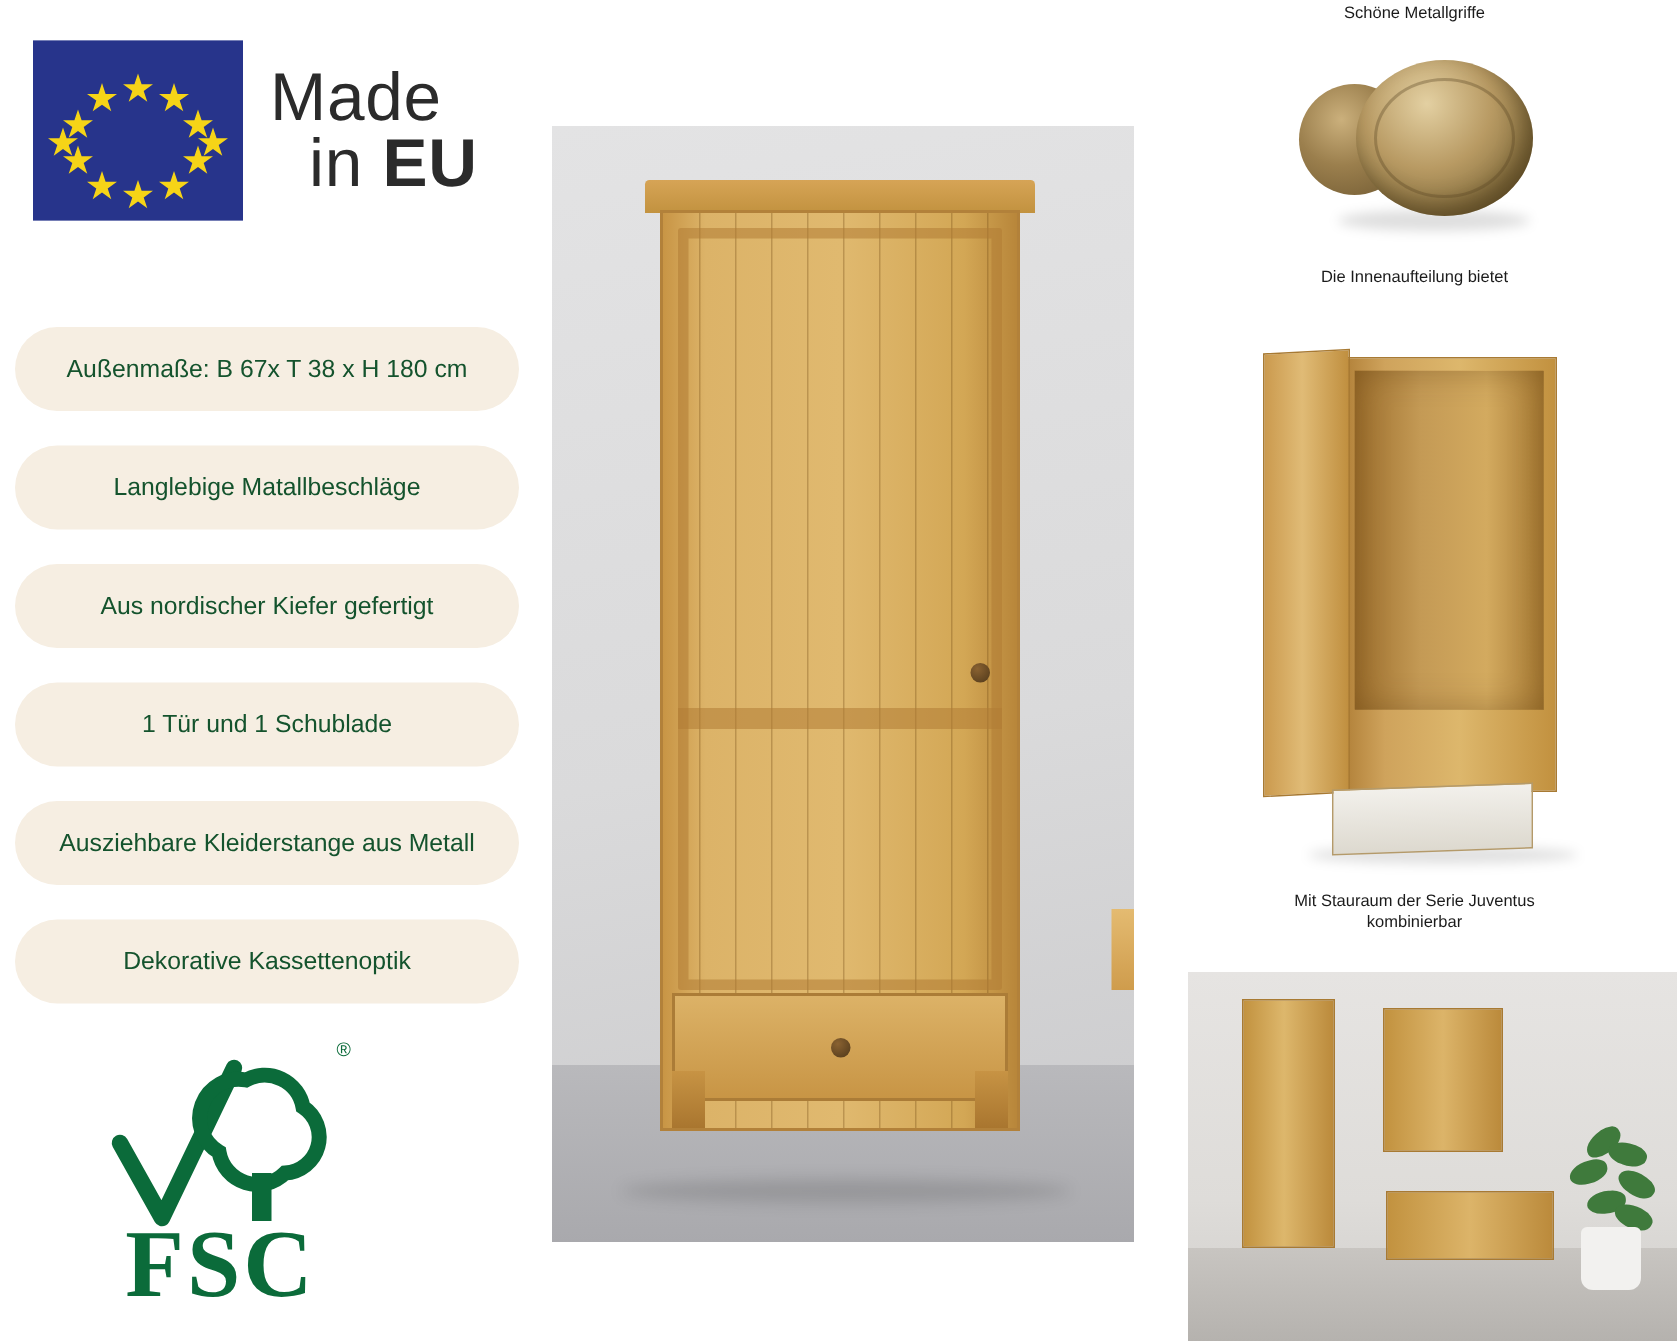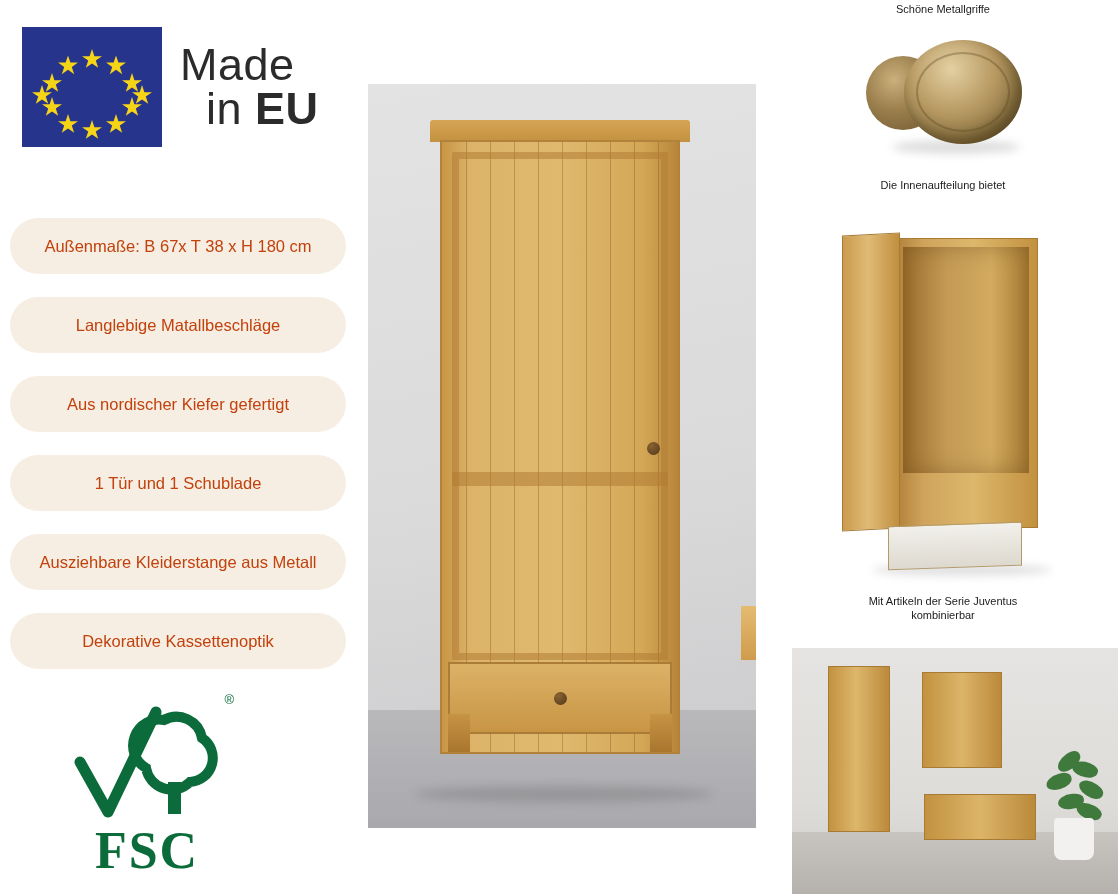--- a/index.html
+++ b/index.html
@@ -56,21 +56,21 @@
   .feature-pill {
     background: #f6eee2;
     border-radius: 36px;
     height: 56px;
     margin-bottom: 23px;
     display: flex;
     align-items: center;
     justify-content: center;
     text-align: center;
     font-size: 16.5px;
-    color: #c2410c;
+    color: #14532d;
     padding: 17px 14px;
   }
 
   .fsc-logo {
     position: absolute;
     left: 52px; top: 690px;
     width: 190px; height: 190px;
     color: #0b6b3a;
   }
   .fsc-reg {
@@ -79,21 +79,21 @@
     font-size: 13px;
     color: #0b6b3a;
   }
   .fsc-text {
     position: absolute;
     left: 0; bottom: 0;
     width: 100%;
     text-align: center;
     font-family: "Liberation Serif", serif;
     font-weight: 700;
-    font-size: 52px;
+    font-size: 64px;
     letter-spacing: 2px;
     color: #0b6b3a;
   }
 
   
   .center-photo {
     position: absolute;
     left: 368px; top: 84px;
     width: 388px; height: 744px;
     background: linear-gradient(170deg, #e3e3e4 0%, #dadadb 55%, #c9c9cb 100%);
@@ -412,21 +412,21 @@
     <div class="open-photo">
       <div class="op-shadow"></div>
       <div class="op-body">
         <div class="op-inner"></div>
       </div>
       <div class="op-door"></div>
       <div class="op-drawer"></div>
     </div>
 
     <div class="cap cap-combine">
-      <div>Mit Artikeln der Serie Juventus</div>
+      <div>Mit Stauraum der Serie Juventus</div>
       <div>kombinierbar</div>
     </div>
 
     <div class="room-photo">
       <div class="room-floor"></div>
       <div class="rm-wardrobe"></div>
       <div class="rm-wall-cab"></div>
       <div class="rm-bench"></div>
       <div class="rm-plant">
         <div class="leaf" style="left:18px; top:2px; transform:rotate(-35deg)"></div>

